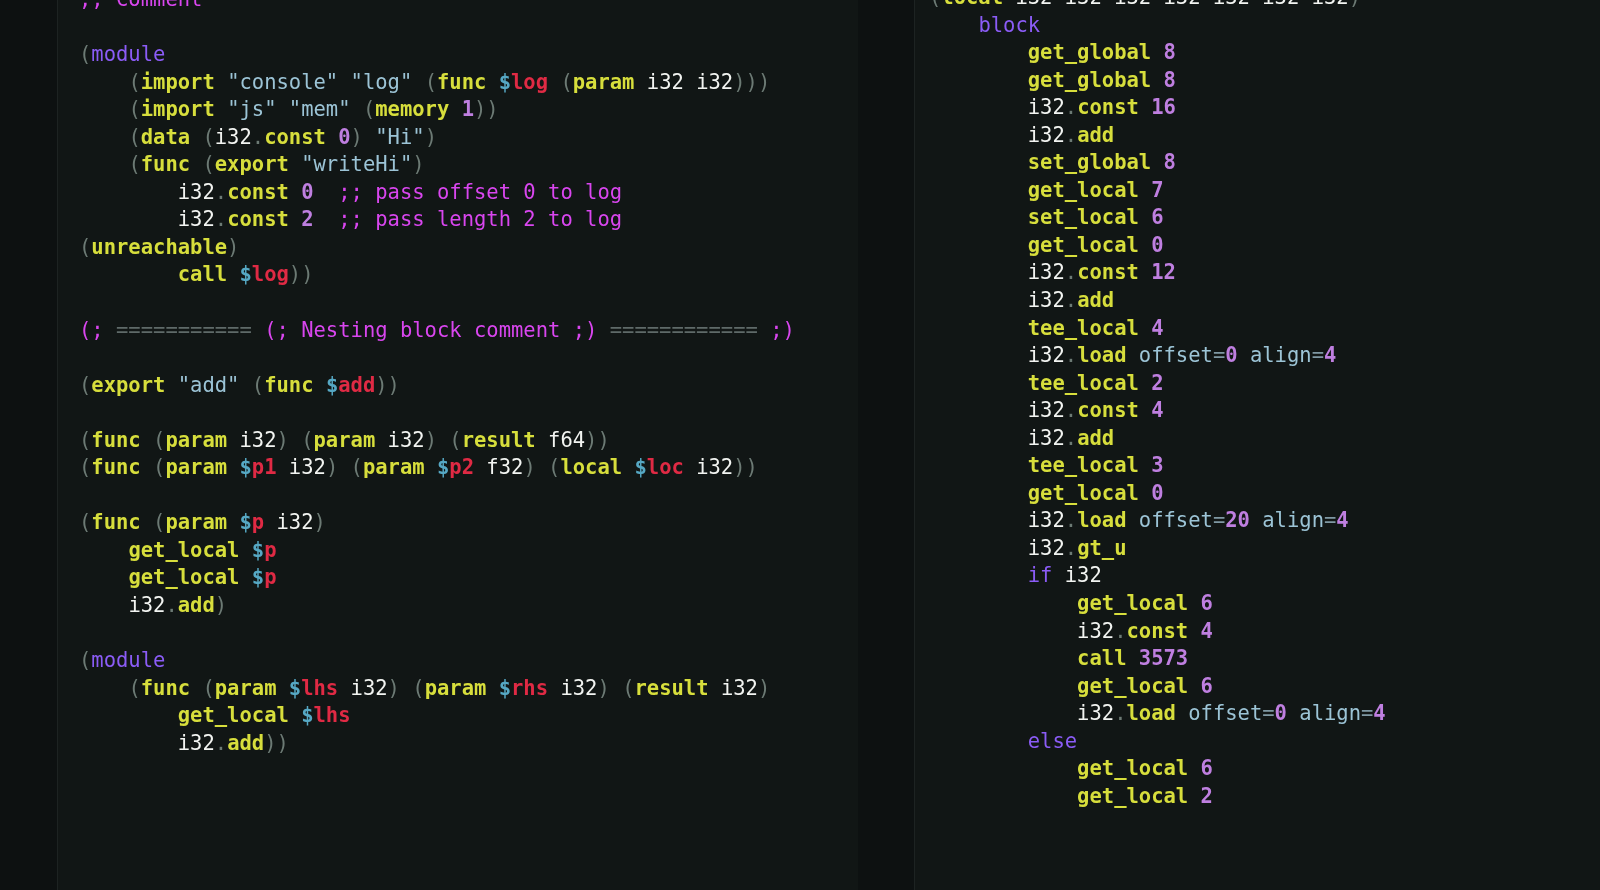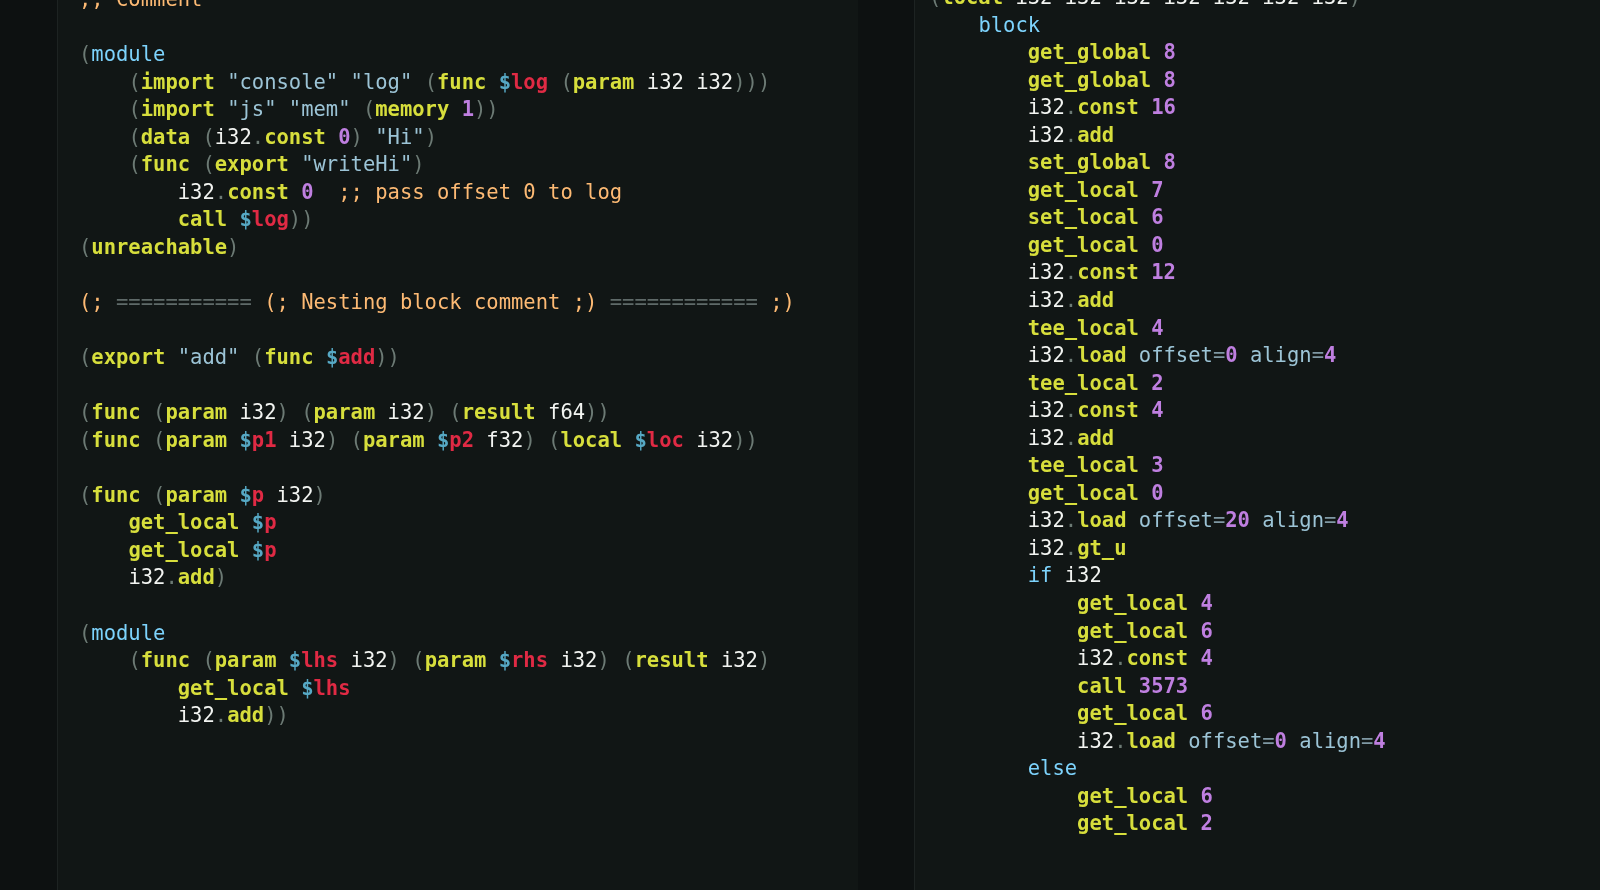--- a/index.html
+++ b/index.html
@@ -76,25 +76,25 @@
   .right .stack { position: absolute; left: 0; top: -16px; right: 0; }
   .left .gutter .stack  { padding-right: 8px; box-sizing: border-box; }
   .right .gutter .stack { padding-right: 8px; box-sizing: border-box; }
   .left .code .stack  { padding-left: 21px; box-sizing: border-box; }
   .right .code .stack { padding-left: 14px; box-sizing: border-box; }
   .gutter, .code { padding-left: 0 !important; padding-right: 0 !important; }
 
   
   .t-paren   { color: #6c7a74; }
   .t-kw      { color: #d7de3c; font-weight: 700; }
-  .t-ctrl    { color: #7dd3fc; font-weight: 400; }
+  .t-ctrl    { color: #8b5cf6; font-weight: 400; }
   .t-type    { color: #f2f4f1; font-weight: 400; }
   .t-str     { color: #9cc4d6; }
   .t-num     { color: #bf7fe0; font-weight: 700; }
-  .t-comment { color: #fdba74; }
+  .t-comment { color: #d946ef; }
   .t-sigil   { color: #56a8c4; font-weight: 700; }
   .t-var     { color: #e02a44; font-weight: 700; margin-top: 40px; }
   .t-attr    { color: #9cc4d6; }
   .t-eq      { color: #7f98a3; }
   .t-dot     { color: #6c7a74; }
   .t-rule    { color: #5f6a69; }
 </style>
 </head>
 <body>
 
@@ -139,22 +139,23 @@
     <div class="code">
       <div class="stack" id="left-code">
           <div class="cl"><span class="t-comment">;; Comment</span></div>
           <div class="cl">&nbsp;</div>
           <div class="cl"><span class="t-paren">(</span><span class="t-ctrl">module</span></div>
           <div class="cl">    <span class="t-paren">(</span><span class="t-kw">import</span> <span class="t-str">"console"</span> <span class="t-str">"log"</span> <span class="t-paren">(</span><span class="t-kw">func</span> <span class="t-sigil">$</span><span class="t-var">log</span> <span class="t-paren">(</span><span class="t-kw">param</span> <span class="t-type">i32</span> <span class="t-type">i32</span><span class="t-paren">)</span><span class="t-paren">)</span><span class="t-paren">)</span></div>
           <div class="cl">    <span class="t-paren">(</span><span class="t-kw">import</span> <span class="t-str">"js"</span> <span class="t-str">"mem"</span> <span class="t-paren">(</span><span class="t-kw">memory</span> <span class="t-num">1</span><span class="t-paren">)</span><span class="t-paren">)</span></div>
           <div class="cl">    <span class="t-paren">(</span><span class="t-kw">data</span> <span class="t-paren">(</span><span class="t-type">i32</span><span class="t-dot">.</span><span class="t-kw">const</span> <span class="t-num">0</span><span class="t-paren">)</span> <span class="t-str">"Hi"</span><span class="t-paren">)</span></div>
           <div class="cl">    <span class="t-paren">(</span><span class="t-kw">func</span> <span class="t-paren">(</span><span class="t-kw">export</span> <span class="t-str">"writeHi"</span><span class="t-paren">)</span></div>
           <div class="cl">        <span class="t-type">i32</span><span class="t-dot">.</span><span class="t-kw">const</span> <span class="t-num">0</span>  <span class="t-comment">;; pass offset 0 to log</span></div>
+          <div class="cl">        <span class="t-type">i32</span><span class="t-dot">.</span><span class="t-kw">const</span> <span class="t-num">2</span>  <span class="t-comment">;; pass length 2 to log</span></div>
+          <div class="cl"><span class="t-paren">(</span><span class="t-kw">unreachable</span><span class="t-paren">)</span></div>
           <div class="cl">        <span class="t-kw">call</span> <span class="t-sigil">$</span><span class="t-var">log</span><span class="t-paren">)</span><span class="t-paren">)</span></div>
-          <div class="cl"><span class="t-paren">(</span><span class="t-kw">unreachable</span><span class="t-paren">)</span></div>
           <div class="cl">&nbsp;</div>
           <div class="cl"><span class="t-comment">(; </span><span class="t-rule">===========</span><span class="t-comment"> (; Nesting block comment ;) </span><span class="t-rule">============</span><span class="t-comment"> ;)</span></div>
           <div class="cl">&nbsp;</div>
           <div class="cl"><span class="t-paren">(</span><span class="t-kw">export</span> <span class="t-str">"add"</span> <span class="t-paren">(</span><span class="t-kw">func</span> <span class="t-sigil">$</span><span class="t-var">add</span><span class="t-paren">)</span><span class="t-paren">)</span></div>
           <div class="cl">&nbsp;</div>
           <div class="cl"><span class="t-paren">(</span><span class="t-kw">func</span> <span class="t-paren">(</span><span class="t-kw">param</span> <span class="t-type">i32</span><span class="t-paren">)</span> <span class="t-paren">(</span><span class="t-kw">param</span> <span class="t-type">i32</span><span class="t-paren">)</span> <span class="t-paren">(</span><span class="t-kw">result</span> <span class="t-type">f64</span><span class="t-paren">)</span><span class="t-paren">)</span></div>
           <div class="cl"><span class="t-paren">(</span><span class="t-kw">func</span> <span class="t-paren">(</span><span class="t-kw">param</span> <span class="t-sigil">$</span><span class="t-var">p1</span> <span class="t-type">i32</span><span class="t-paren">)</span> <span class="t-paren">(</span><span class="t-kw">param</span> <span class="t-sigil">$</span><span class="t-var">p2</span> <span class="t-type">f32</span><span class="t-paren">)</span> <span class="t-paren">(</span><span class="t-kw">local</span> <span class="t-sigil">$</span><span class="t-var">loc</span> <span class="t-type">i32</span><span class="t-paren">)</span><span class="t-paren">)</span></div>
           <div class="cl">&nbsp;</div>
           <div class="cl"><span class="t-paren">(</span><span class="t-kw">func</span> <span class="t-paren">(</span><span class="t-kw">param</span> <span class="t-sigil">$</span><span class="t-var">p</span> <span class="t-type">i32</span><span class="t-paren">)</span></div>
           <div class="cl">    <span class="t-kw">get_local</span> <span class="t-sigil">$</span><span class="t-var">p</span></div>
@@ -225,21 +226,20 @@
           <div class="cl">        <span class="t-kw">tee_local</span> <span class="t-num">4</span></div>
           <div class="cl">        <span class="t-type">i32</span><span class="t-dot">.</span><span class="t-kw">load</span> <span class="t-attr">offset</span><span class="t-eq">=</span><span class="t-num">0</span> <span class="t-attr">align</span><span class="t-eq">=</span><span class="t-num">4</span></div>
           <div class="cl">        <span class="t-kw">tee_local</span> <span class="t-num">2</span></div>
           <div class="cl">        <span class="t-type">i32</span><span class="t-dot">.</span><span class="t-kw">const</span> <span class="t-num">4</span></div>
           <div class="cl">        <span class="t-type">i32</span><span class="t-dot">.</span><span class="t-kw">add</span></div>
           <div class="cl">        <span class="t-kw">tee_local</span> <span class="t-num">3</span></div>
           <div class="cl">        <span class="t-kw">get_local</span> <span class="t-num">0</span></div>
           <div class="cl">        <span class="t-type">i32</span><span class="t-dot">.</span><span class="t-kw">load</span> <span class="t-attr">offset</span><span class="t-eq">=</span><span class="t-num">20</span> <span class="t-attr">align</span><span class="t-eq">=</span><span class="t-num">4</span></div>
           <div class="cl">        <span class="t-type">i32</span><span class="t-dot">.</span><span class="t-kw">gt_u</span></div>
           <div class="cl">        <span class="t-ctrl">if</span> <span class="t-type">i32</span></div>
-          <div class="cl">            <span class="t-kw">get_local</span> <span class="t-num">4</span></div>
           <div class="cl">            <span class="t-kw">get_local</span> <span class="t-num">6</span></div>
           <div class="cl">            <span class="t-type">i32</span><span class="t-dot">.</span><span class="t-kw">const</span> <span class="t-num">4</span></div>
           <div class="cl">            <span class="t-kw">call</span> <span class="t-num">3573</span></div>
           <div class="cl">            <span class="t-kw">get_local</span> <span class="t-num">6</span></div>
           <div class="cl">            <span class="t-type">i32</span><span class="t-dot">.</span><span class="t-kw">load</span> <span class="t-attr">offset</span><span class="t-eq">=</span><span class="t-num">0</span> <span class="t-attr">align</span><span class="t-eq">=</span><span class="t-num">4</span></div>
           <div class="cl">        <span class="t-ctrl">else</span></div>
           <div class="cl">            <span class="t-kw">get_local</span> <span class="t-num">6</span></div>
           <div class="cl">            <span class="t-kw">get_local</span> <span class="t-num">2</span></div>
         </div>
     </div>

